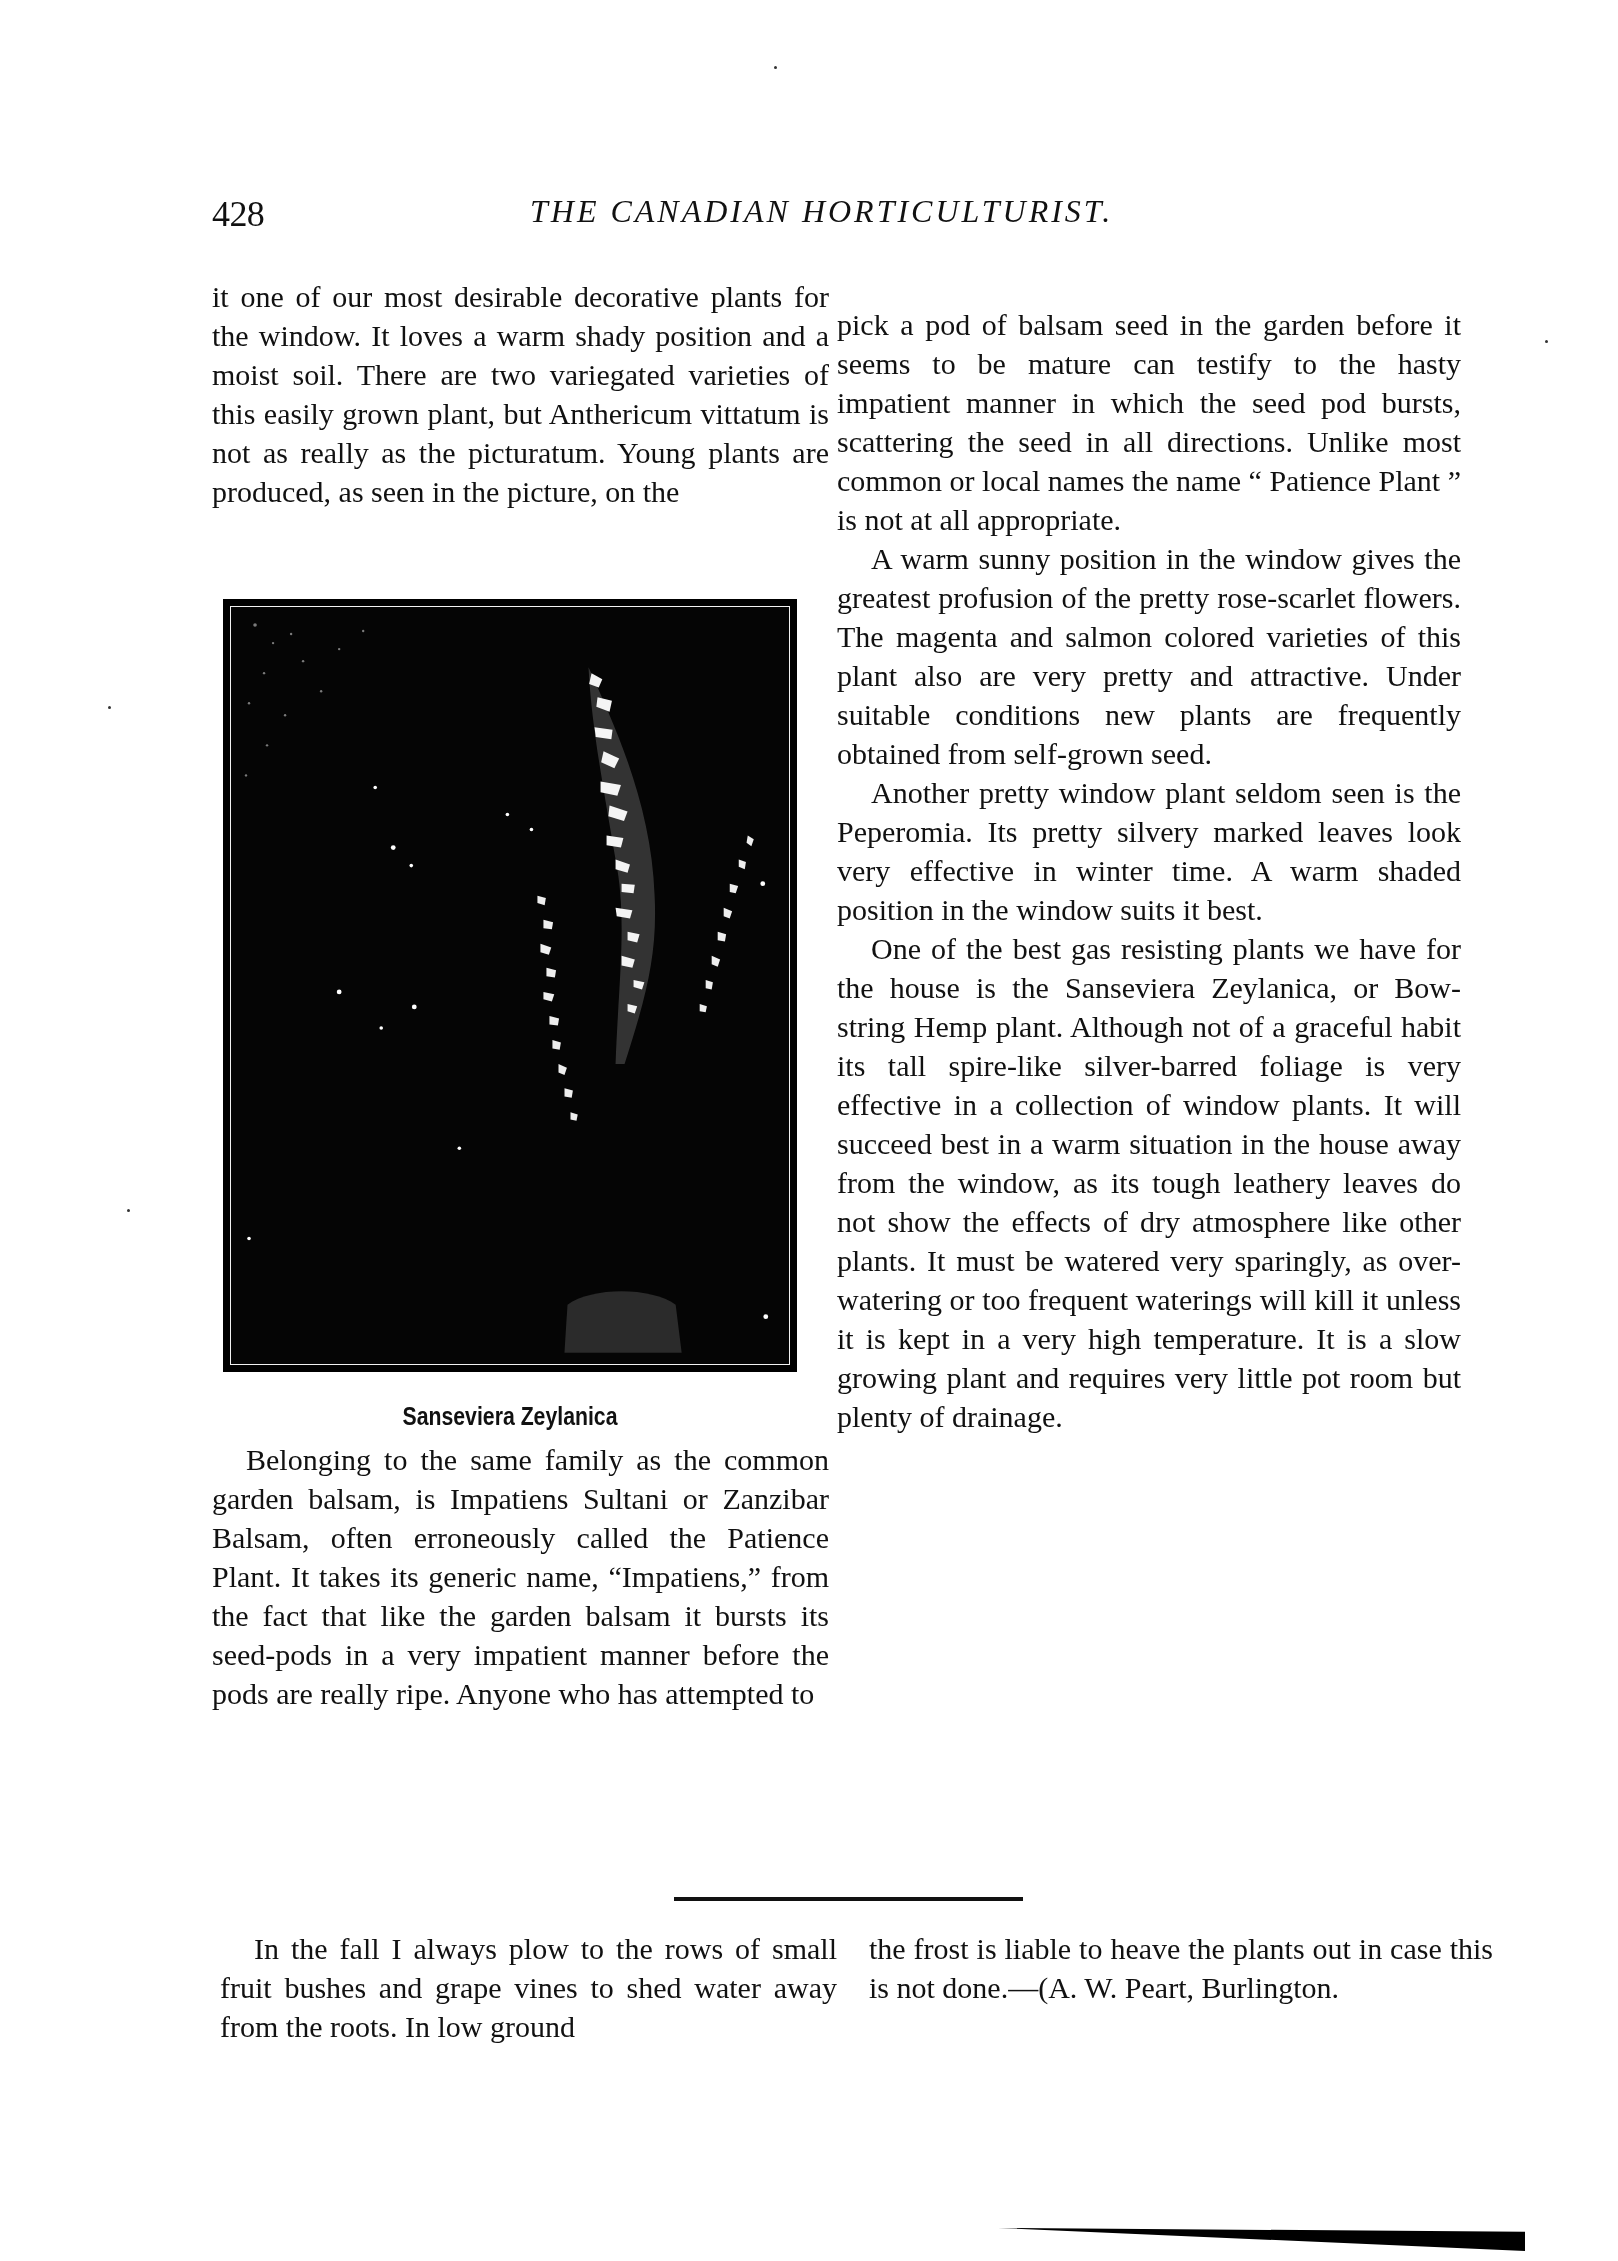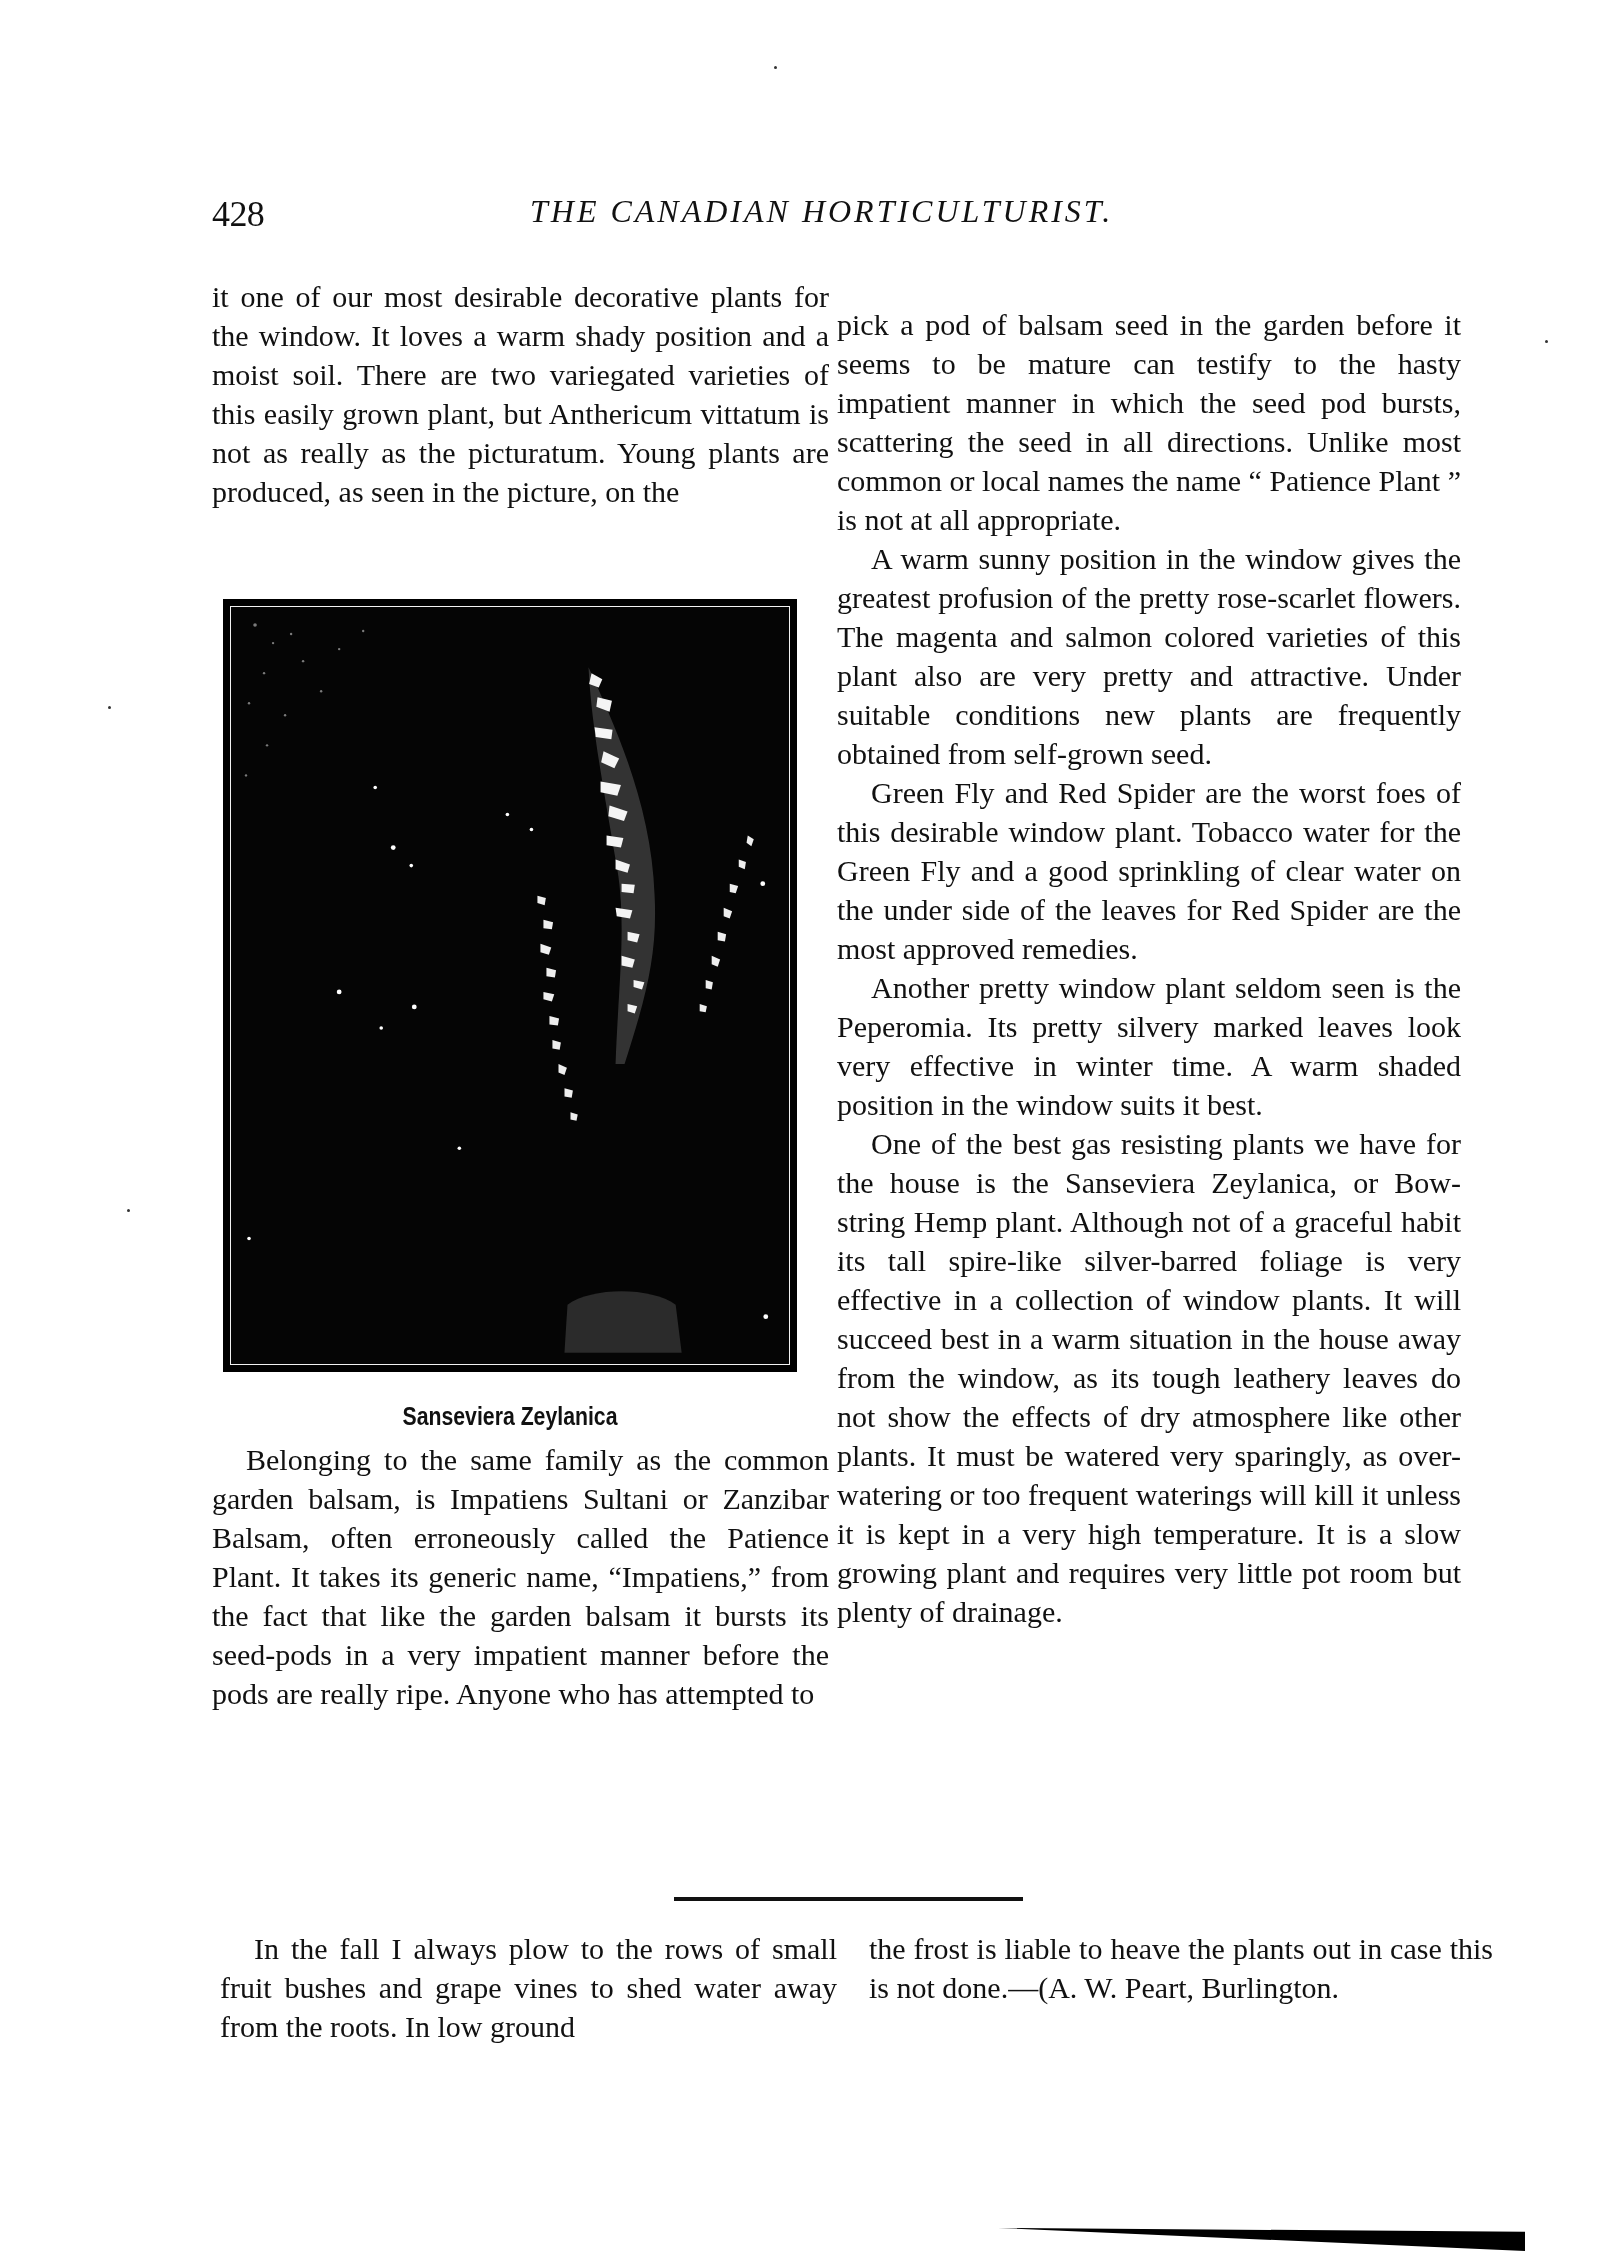--- a/index.html
+++ b/index.html
@@ -145,21 +145,20 @@
 
 <div class="figure-caption">Sanseviera Zeylanica</div>
 
 <div class="column col-left-bottom">
   <p class="indent">Belonging to the same family as the common garden balsam, is Impatiens Sultani or Zanzibar Balsam, often erroneously called the Patience Plant. It takes its generic name, “Impatiens,” from the fact that like the garden balsam it bursts its seed-pods in a very impatient manner before the pods are really ripe. Anyone who has attempted to</p>
 </div>
 
 <div class="column col-right">
   <p>pick a pod of balsam seed in the garden before it seems to be mature can testify to the hasty impatient manner in which the seed pod bursts, scattering the seed in all directions. Unlike most common or local names the name “ Patience Plant ” is not at all appropriate.</p>
   <p class="indent">A warm sunny position in the window gives the greatest profusion of the pretty rose-scarlet flowers. The magenta and salmon colored varieties of this plant also are very pretty and attractive. Under suitable conditions new plants are frequently obtained from self-grown seed.</p>
-  <p class="indent">Green Fly and Red Spider are the worst foes of this desirable window plant. Tobacco water for the Green Fly and a good sprinkling of clear water on the under side of the leaves for Red Spider are the most approved remedies.</p>
   <p class="indent">Another pretty window plant seldom seen is the Peperomia. Its pretty silvery marked leaves look very effective in winter time. A warm shaded position in the window suits it best.</p>
   <p class="indent">One of the best gas resisting plants we have for the house is the Sanseviera Zeylanica, or Bow-string Hemp plant. Although not of a graceful habit its tall spire-like silver-barred foliage is very effective in a collection of window plants. It will succeed best in a warm situation in the house away from the window, as its tough leathery leaves do not show the effects of dry atmosphere like other plants. It must be watered very sparingly, as over-watering or too frequent waterings will kill it unless it is kept in a very high temperature. It is a slow growing plant and requires very little pot room but plenty of drainage.</p>
 </div>
 
 <div class="section-rule"></div>
 
 <div class="column col-bottom-left">
   <p class="indent">In the fall I always plow to the rows of small fruit bushes and grape vines to shed water away from the roots. In low ground</p>
 </div>
 <div class="column col-bottom-right">

